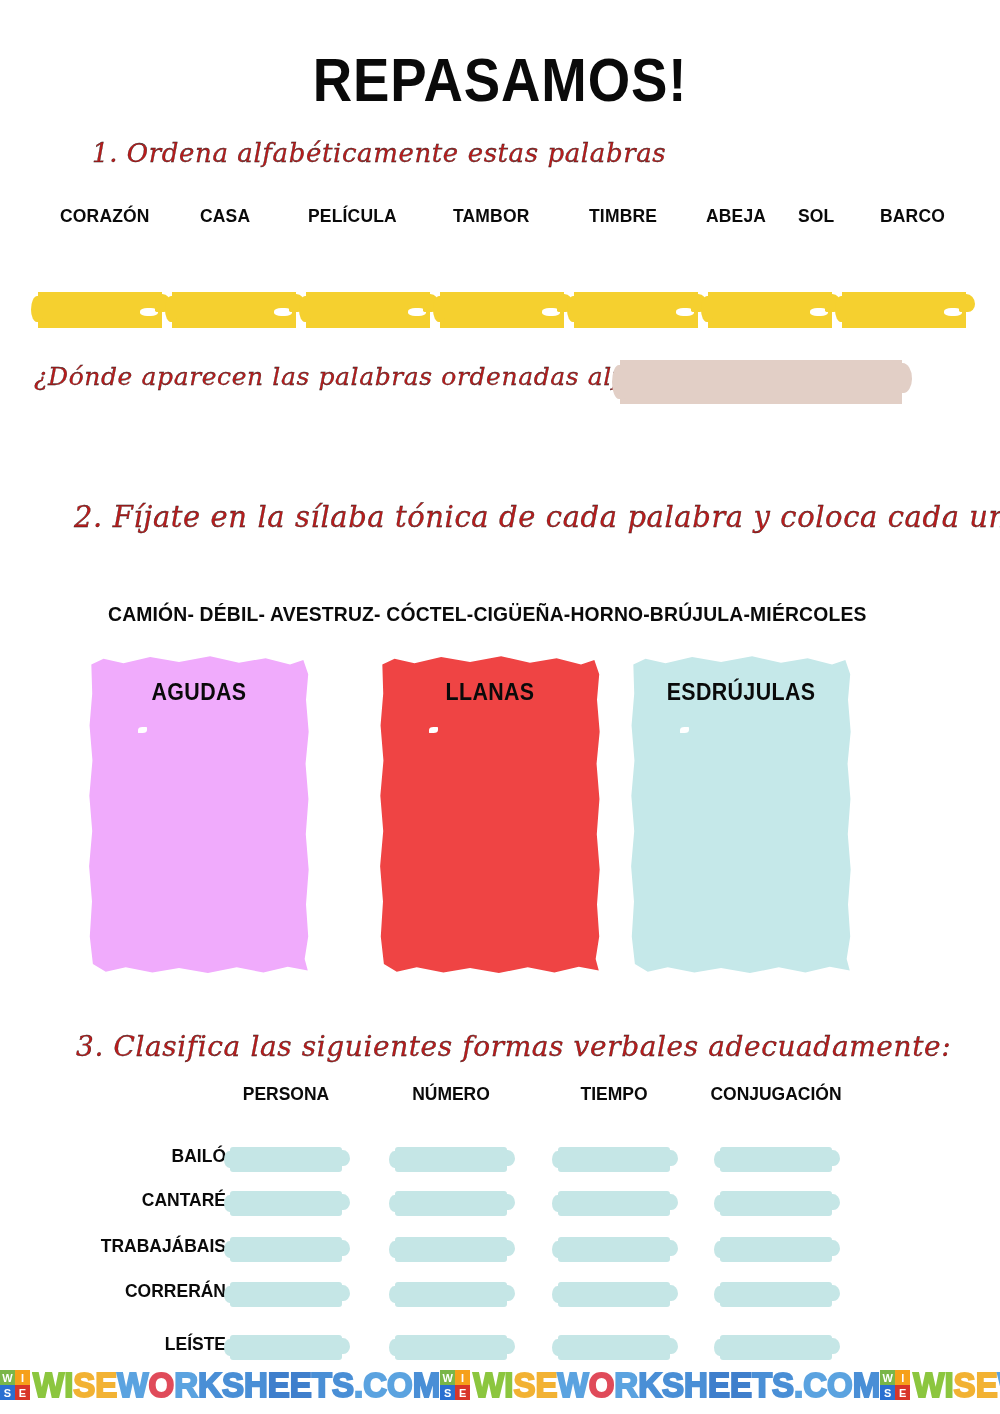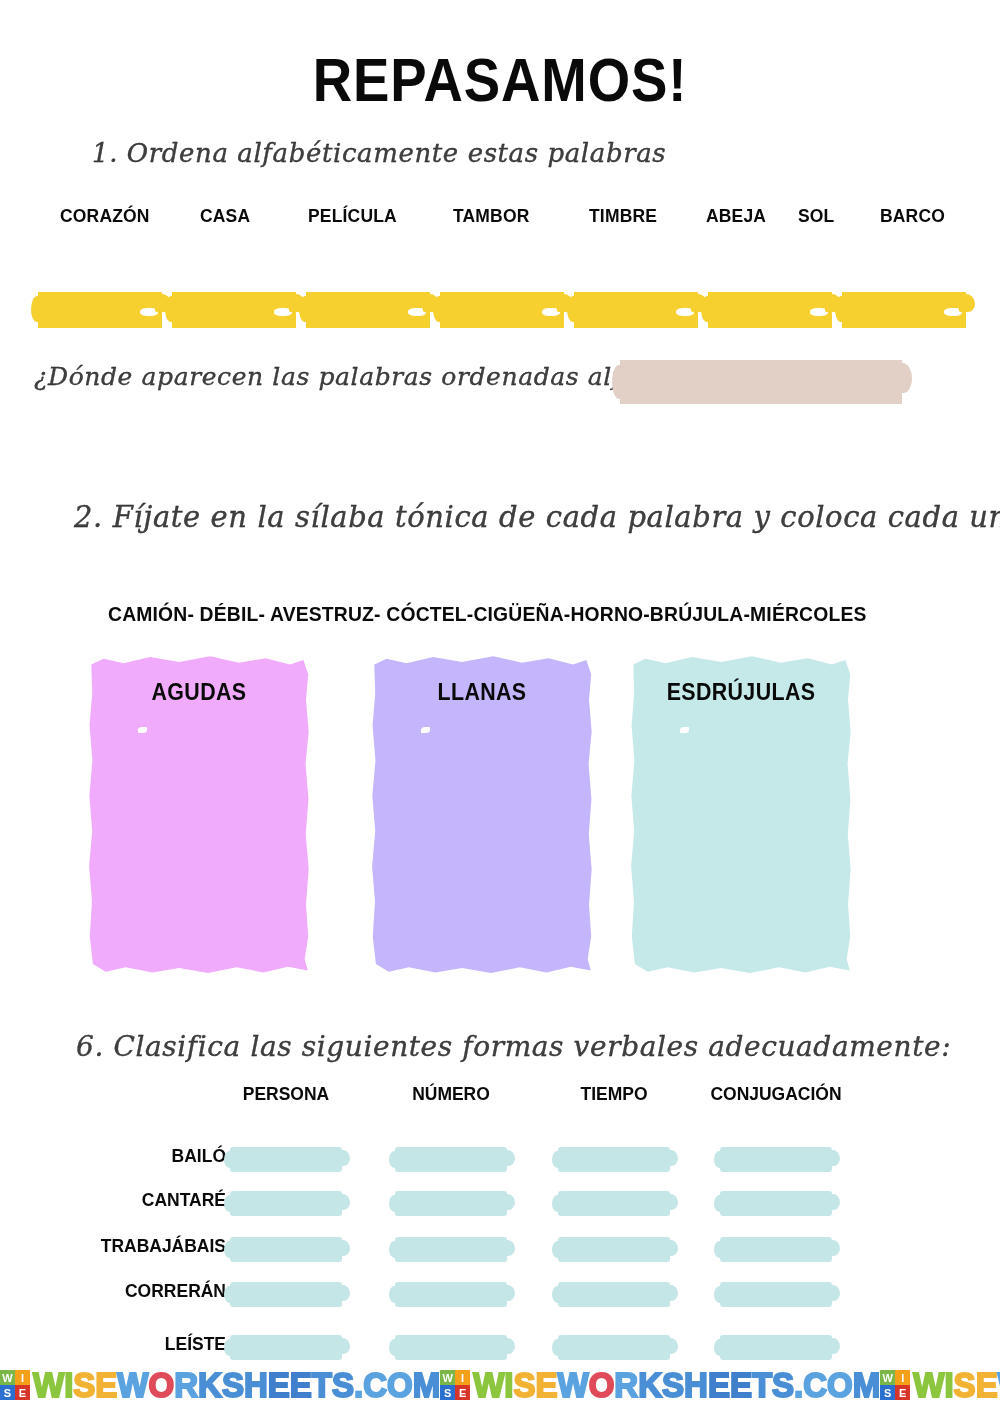--- a/index.html
+++ b/index.html
@@ -35,21 +35,21 @@
     color: #0a0a0a;
     transform: scaleX(0.88);
   }
 
   
   .script {
     position: absolute;
     font-family: "DejaVu Serif", serif;
     font-style: italic;
     font-weight: 400;
-    color: #404040;
+    color: #b91c1c;
     -webkit-text-stroke: 0.3px #1a1a1a;
     letter-spacing: 0.6px;
     white-space: nowrap;
   }
   .script-q1 { left: 92px; top: 138px; font-size: 26px; }
   .script-q1b { left: 34px; top: 362px; font-size: 25px; }
   .script-q2a { left: 74px; top: 500px; font-size: 29px; }
   .script-q2b { left: 74px; top: 549px; font-size: 29px; }
   .script-q3 { left: 76px; top: 1030px; font-size: 28px; }
 
@@ -293,31 +293,31 @@
 
   <div class="script script-q2a">2. Fíjate en la sílaba tónica de cada palabra y coloca cada una en la</div>
 
   <div class="bold-word" style="left:108px; top:602px; font-size:21px;">CAMIÓN- DÉBIL- AVESTRUZ- CÓCTEL-CIGÜEÑA-HORNO-BRÚJULA-MIÉRCOLES</div>
 
   <div id="cat-boxes">
       <div class="cat-box" style="left: 88px; background: #f0abfc;">
         <div class="cat-label">AGUDAS</div>
         <div class="cat-speck"></div>
       </div>
-      <div class="cat-box" style="left: 371px; background: #c4b5fd;">
+      <div class="cat-box" style="left: 379px; background: #ef4444;">
         <div class="cat-label">LLANAS</div>
         <div class="cat-speck"></div>
       </div>
       <div class="cat-box" style="left: 630px; background: rgb(197, 232, 233);">
         <div class="cat-label">ESDRÚJULAS</div>
         <div class="cat-speck"></div>
       </div>
     </div>
 
-  <div class="script script-q3">6. Clasifica las siguientes formas verbales adecuadamente:</div>
+  <div class="script script-q3">3. Clasifica las siguientes formas verbales adecuadamente:</div>
 
   <div id="verb-table">
       <div class="col-head" style="left: 196px; top: 1083px; width: 180px;">PERSONA</div>
       <div class="col-head" style="left: 361px; top: 1083px; width: 180px;">NÚMERO</div>
       <div class="col-head" style="left: 524px; top: 1083px; width: 180px;">TIEMPO</div>
       <div class="col-head" style="left: 686px; top: 1083px; width: 180px;">CONJUGACIÓN</div>
       <div class="row-label" style="left: 0px; width: 226px; top: 1145px;">BAILÓ</div>
       <div class="brush-blue" style="left: 230px; top: 1147px; background: rgb(197, 230, 230);"></div>
       <div class="brush-blue" style="left: 395px; top: 1147px; background: rgb(197, 230, 230);"></div>
       <div class="brush-blue" style="left: 558px; top: 1147px; background: rgb(197, 230, 230);"></div>

